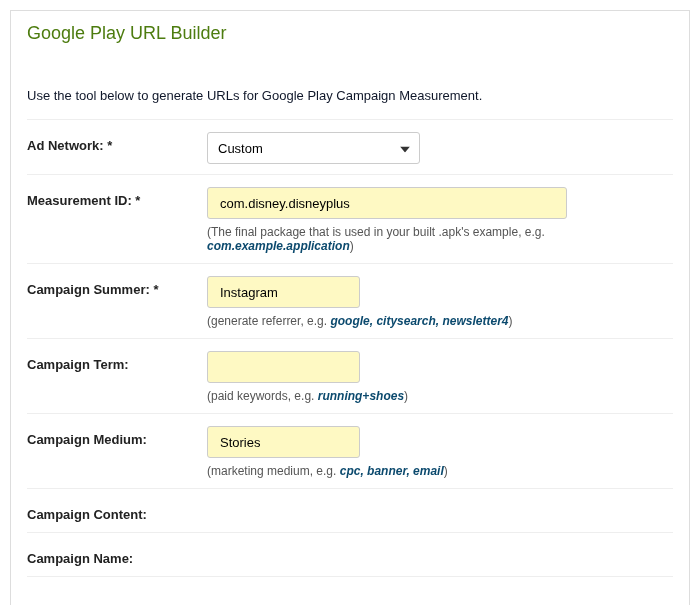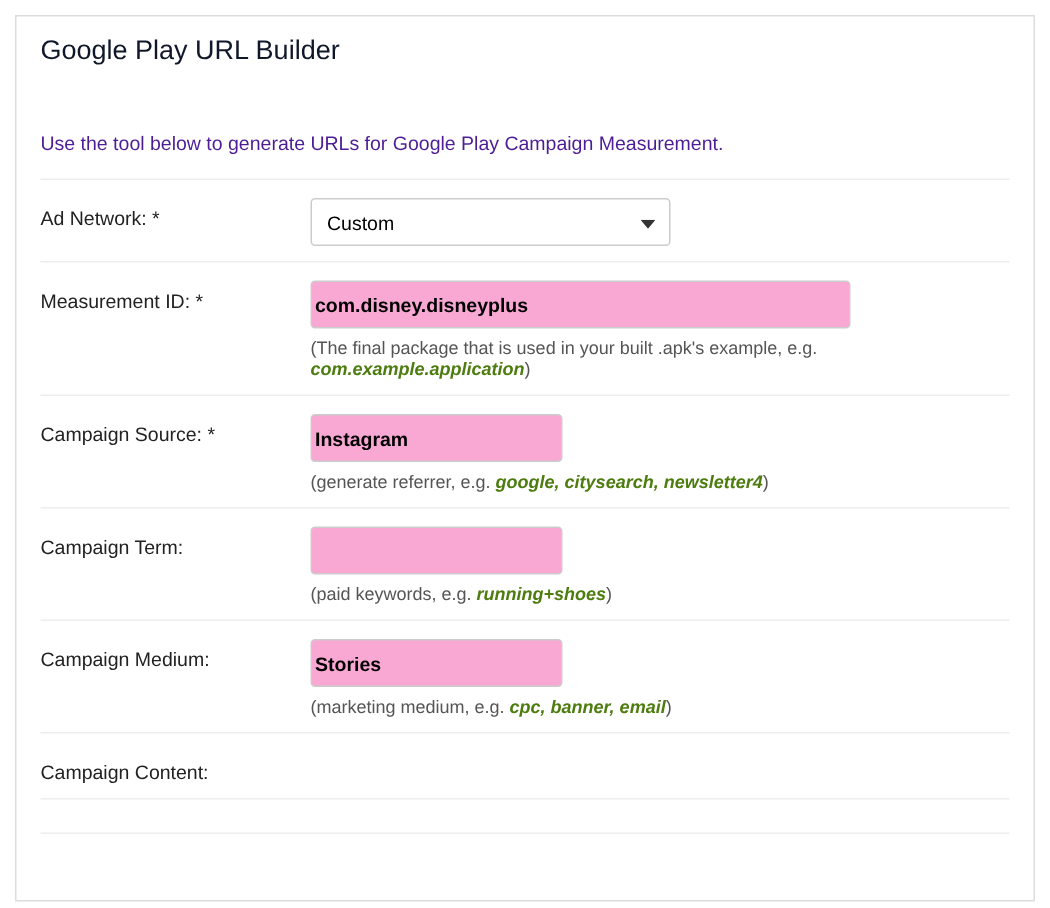--- a/index.html
+++ b/index.html
@@ -15,49 +15,50 @@
       padding: 10px;
       width: 700px;
     }
     .panel {
       border: 1px solid #ddd;
       padding: 12px 16px 16px 16px;
     }
     .title {
       font-size: 18px;
       font-weight: 400;
-      color: #0f172a;
+      color: #4d7c0f;
       margin-bottom: 10px;
     }
     .subtitle {
       font-size: 13px;
-      color: #4c1d95;
+      color: #0f172a;
       margin-bottom: 16px;
       margin-top: 44px;
     }
     .form-row {
       display: flex;
       align-items: flex-start;
       border-top: 1px solid #eee;
       padding: 12px 0 10px 0;
     }
     .form-label {
       width: 180px;
       flex-shrink: 0;
       font-size: 13px;
       color: #222;
       padding-top: 6px;
+      font-weight: bold;
     }
     .form-field {
       flex: 1;
     }
     .select-wrap {
       position: relative;
       display: inline-block;
-      width: 240px;
+      width: 213px;
     }
     .select-input {
       width: 100%;
       height: 32px;
       border: 1px solid #ccc;
       border-radius: 3px;
       padding: 0 28px 0 10px;
       font-size: 13px;
       background: #fff;
       cursor: pointer;
@@ -67,36 +68,35 @@
       position: absolute;
       right: 10px;
       top: 50%;
       transform: translateY(-50%);
       pointer-events: none;
     }
     .text-input {
       height: 32px;
       border: 1px solid #ccc;
       border-radius: 3px;
-      padding: 0 2px;
+      padding: 0 12px;
       font-size: 13px;
-      background: #f9a8d4;
-      font-weight: bold;
+      background: #fef9c3;
     }
     .w-wide { width: 360px; }
-    .w-med { width: 168px; }
+    .w-med { width: 153px; }
     .hint {
       font-size: 12px;
       color: #555;
       margin-top: 6px;
     }
     .hint em {
       font-style: italic;
       font-weight: bold;
-      color: #4d7c0f;
+      color: #0c4a6e;
     }
     .button-row {
       border-top: 1px solid #eee;
       padding: 14px 0;
       display: flex;
       gap: 14px;
     }
   </style>
 </head>
 <body>
@@ -123,21 +123,21 @@
     <div class="form-label">Measurement ID: *</div>
     <div class="form-field">
       <input type="text" class="text-input w-wide" value="com.disney.disneyplus" style="">
       <div class="hint">
         <span>(The final package that is used in your built .apk's example, e.g. </span><em>com.example.application</em><span>)</span>
       </div>
     </div>
   </div>
 
   <div class="form-row">
-    <div class="form-label">Campaign Source: *</div>
+    <div class="form-label">Campaign Summer: *</div>
     <div class="form-field">
       <input type="text" class="text-input w-med" value="Instagram" style="">
       <div class="hint">
         <span>(generate referrer, e.g. </span><em>google, citysearch, newsletter4</em><span>)</span>
       </div>
     </div>
   </div>
 
   <div class="form-row">
     <div class="form-label">Campaign Term:</div>
@@ -157,20 +157,21 @@
         <span>(marketing medium, e.g. </span><em>cpc, banner, email</em><span>)</span>
       </div>
     </div>
   </div>
 
   <div class="form-row">
     <div class="form-label">Campaign Content:</div>
   </div>
 
   <div class="form-row">
+    <div class="form-label">Campaign Name:</div>
     <div class="form-field">
     </div>
   </div>
 
   <div class="button-row">
     
     
   </div>
 
 </div>

